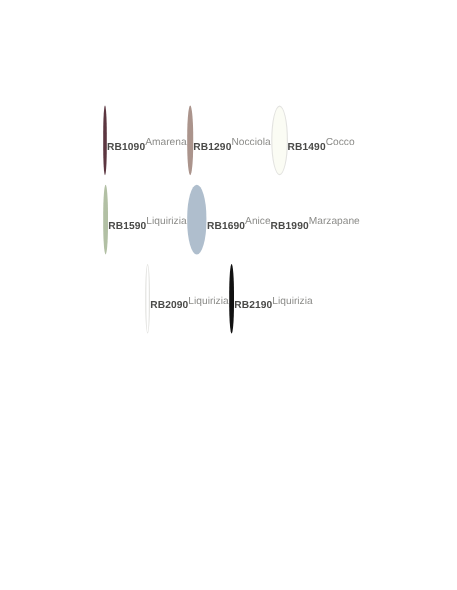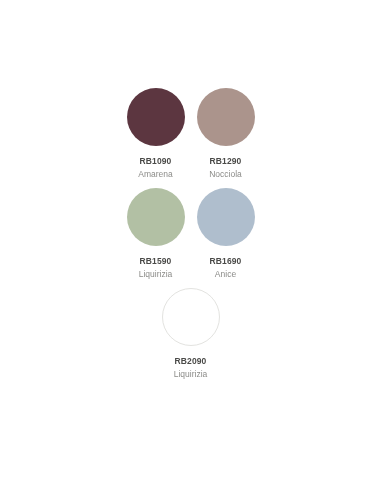--- a/index.html
+++ b/index.html
@@ -22,21 +22,20 @@
   }
   .swatch-row {
     display: flex;
     justify-content: center;
     align-items: flex-start;
     margin-bottom: 8px;
   }
   .swatch {
     width: 70px;
     display: flex;
-    flex-direction: column;
     align-items: center;
   }
   .swatch-dot {
     width: 58px;
     height: 58px;
     border-radius: 50%;
     box-sizing: border-box;
   }
   .swatch-dot.outlined {
     border: 1px solid #e3e3e0;
@@ -69,33 +68,48 @@
       <div class="swatch">
         <div class="swatch-dot" style="background-color: rgb(92, 54, 64);"></div>
         <div class="swatch-code">RB1090</div>
         <div class="swatch-name">Amarena</div>
       </div>
       <div class="swatch">
         <div class="swatch-dot" style="background-color: rgb(171, 148, 140);"></div>
         <div class="swatch-code">RB1290</div>
         <div class="swatch-name">Nocciola</div>
       </div>
+      <div class="swatch">
+        <div class="swatch-dot outlined" style="background-color: rgb(251, 252, 244);"></div>
+        <div class="swatch-code">RB1490</div>
+        <div class="swatch-name">Cocco</div>
+      </div>
     </div>
     <div class="swatch-row">
       <div class="swatch">
         <div class="swatch-dot" style="background-color: rgb(178, 192, 164);"></div>
         <div class="swatch-code">RB1590</div>
         <div class="swatch-name">Liquirizia</div>
       </div>
       <div class="swatch">
         <div class="swatch-dot" style="background-color: rgb(175, 190, 205);"></div>
         <div class="swatch-code">RB1690</div>
         <div class="swatch-name">Anice</div>
       </div>
+      <div class="swatch">
+        <div class="swatch-dot" style="background-color: rgb(179, 170, 164);"></div>
+        <div class="swatch-code">RB1990</div>
+        <div class="swatch-name">Marzapane</div>
+      </div>
     </div>
     <div class="swatch-row">
       <div class="swatch">
         <div class="swatch-dot outlined" style="background-color: rgb(255, 255, 255);"></div>
         <div class="swatch-code">RB2090</div>
         <div class="swatch-name">Liquirizia</div>
       </div>
+      <div class="swatch">
+        <div class="swatch-dot" style="background-color: rgb(17, 17, 17);"></div>
+        <div class="swatch-code">RB2190</div>
+        <div class="swatch-name">Liquirizia</div>
+      </div>
     </div>
   </div>
 
 </body></html>

